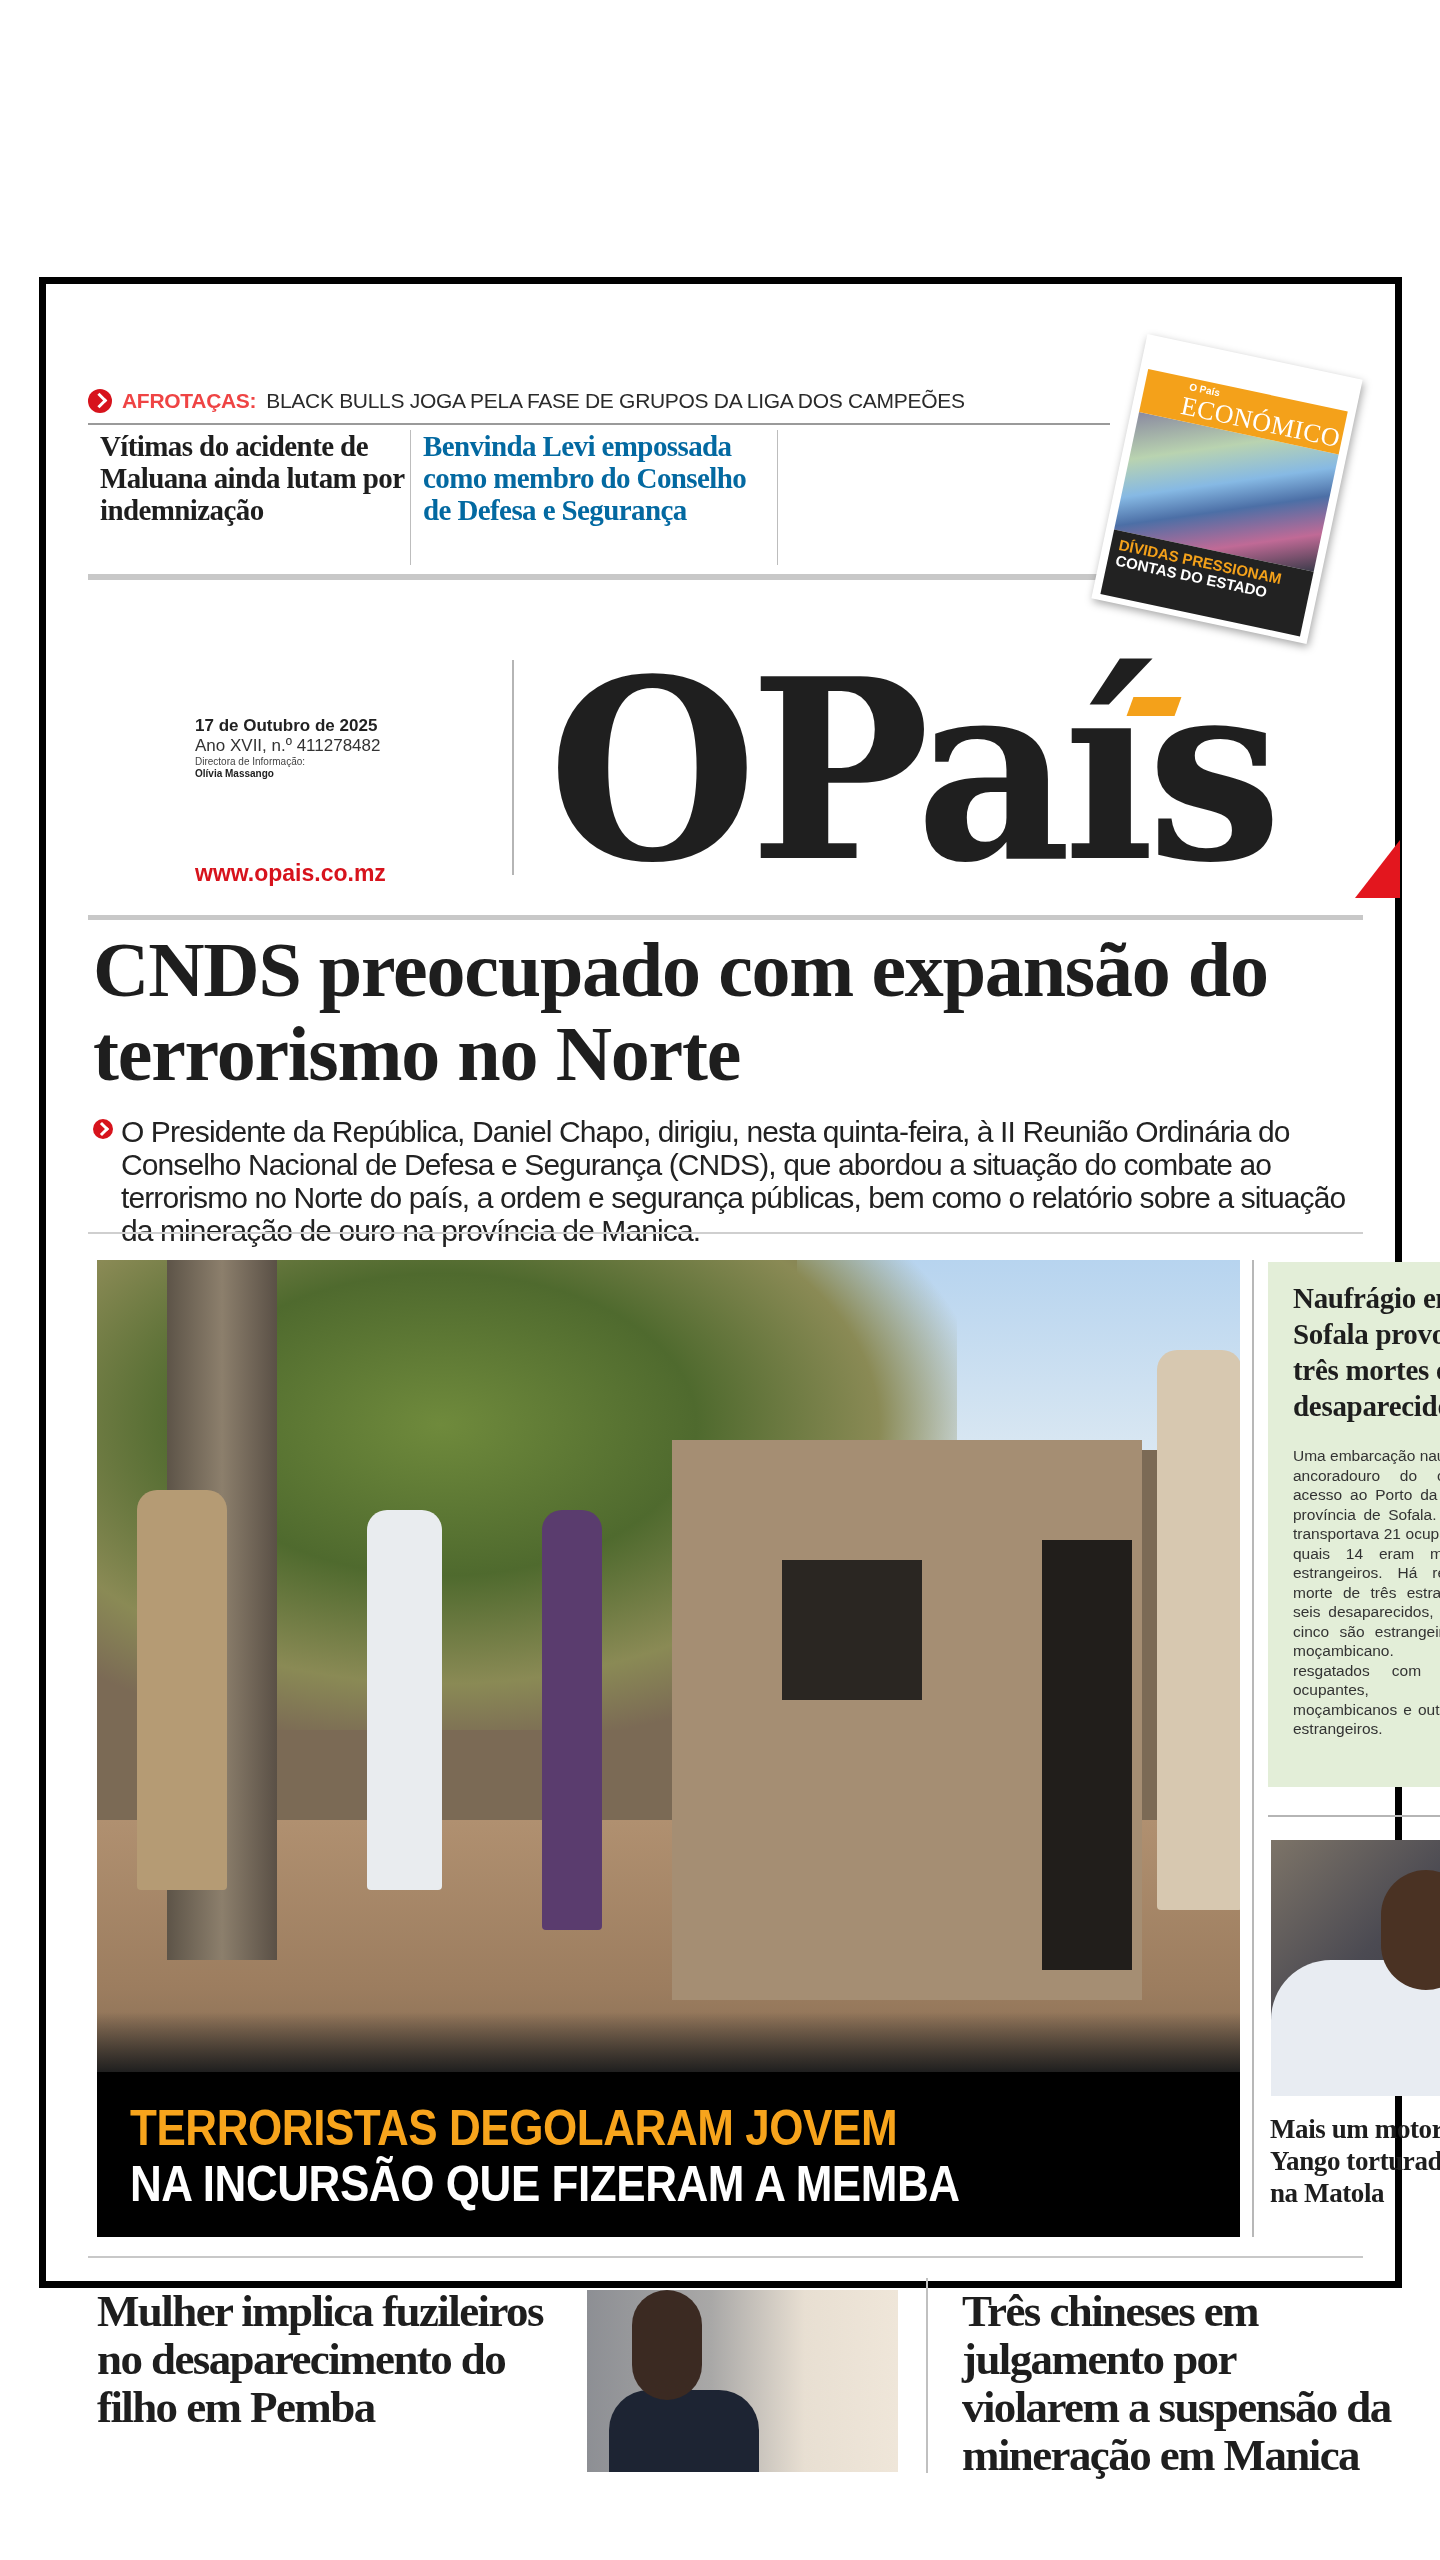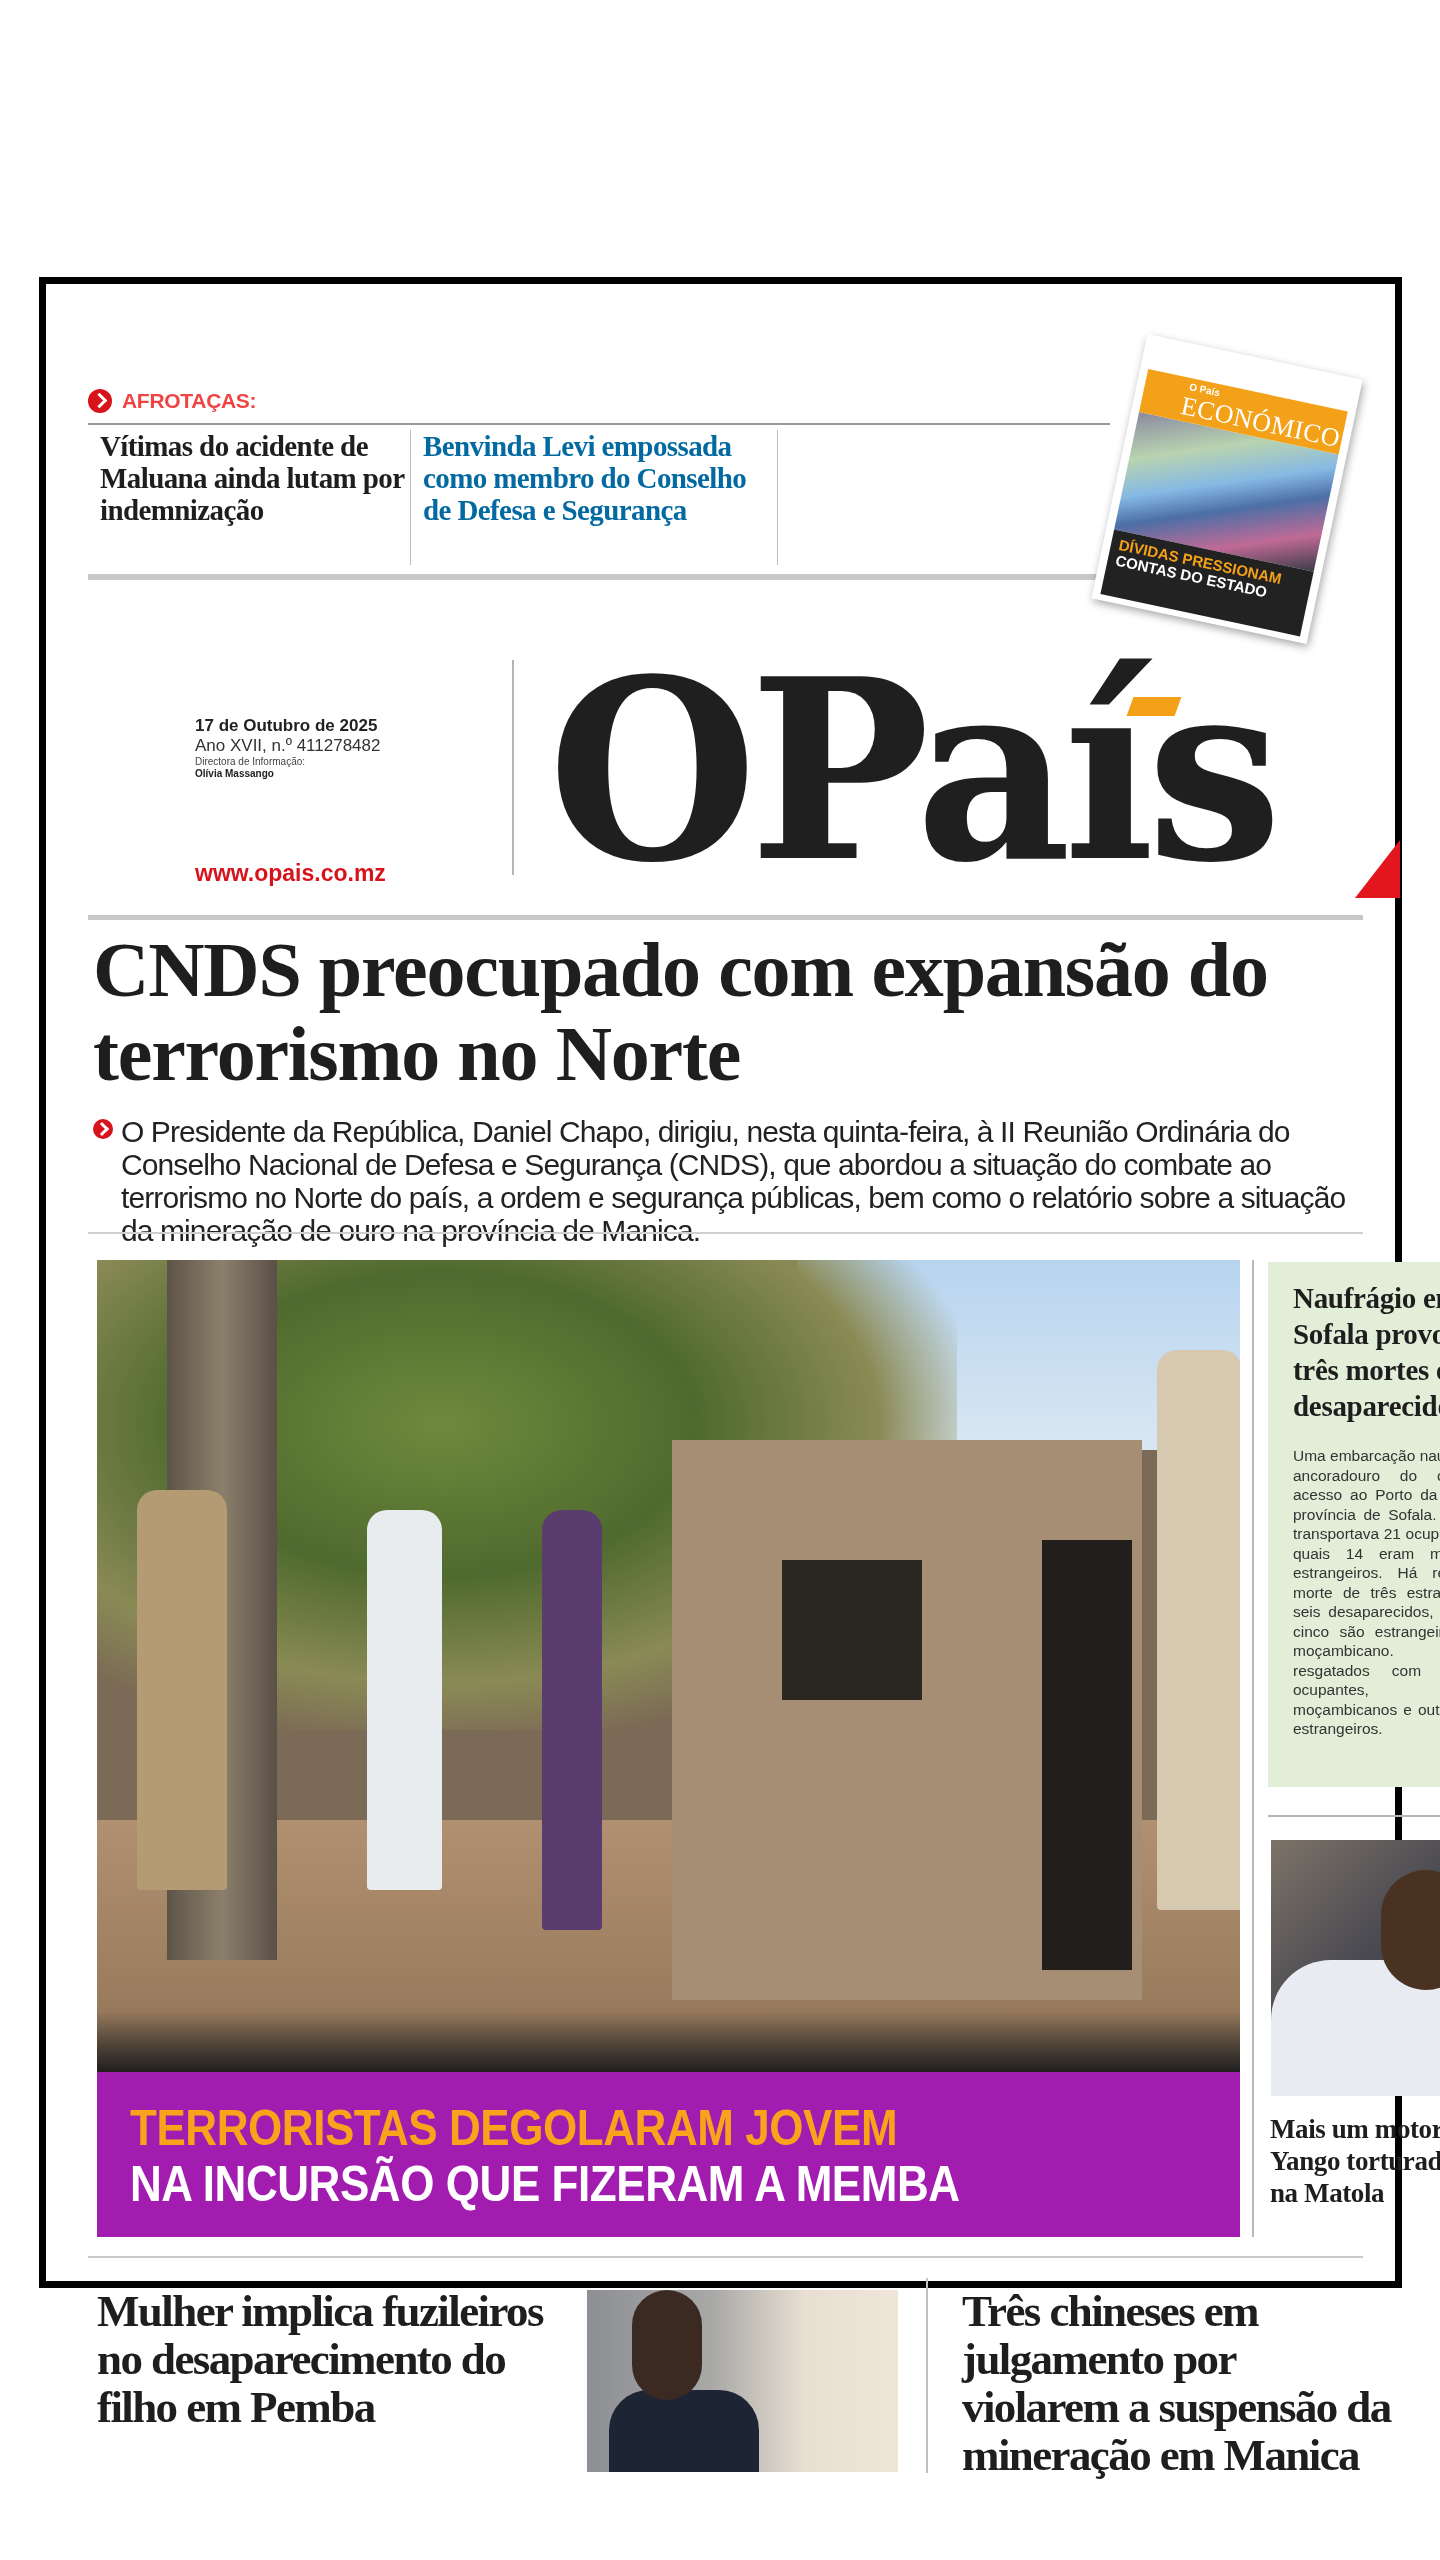--- a/index.html
+++ b/index.html
@@ -67,21 +67,21 @@
   
   .main-photo { left: 97px; top: 1260px; width: 1143px; height: 977px; overflow: hidden; background: #7b6a55; }
   .photo-sky { position: absolute; left: 700px; top: 0; width: 443px; height: 190px; background: linear-gradient(180deg, #b7d4ef, #d9e7f2); }
   .photo-trees { position: absolute; left: 0; top: 0; width: 860px; height: 470px; background: radial-gradient(ellipse at 40% 35%, #6f8a3c 0%, #4f6a2e 35%, #8a8a55 60%, transparent 75%); }
   .photo-trunk { position: absolute; left: 70px; top: 0; width: 110px; height: 700px; background: linear-gradient(90deg, #5d5448, #8c7f6c, #5a5046); }
   .photo-ground { position: absolute; left: 0; top: 560px; width: 1143px; height: 420px; background: linear-gradient(180deg, #b09070 0%, #9c7d5f 40%, #6d5a48 80%, #3d3832 100%); }
   .photo-hut { position: absolute; left: 575px; top: 180px; width: 470px; height: 560px; background: #a58e73; }
   .photo-hut::before { content: ""; position: absolute; left: 110px; top: 120px; width: 140px; height: 140px; background: #2a2622; }
   .photo-hut::after { content: ""; position: absolute; left: 370px; top: 100px; width: 90px; height: 430px; background: #211e1b; }
   .photo-person { position: absolute; background: #c9b28e; border-radius: 20px 20px 4px 4px; }
-  .photo-caption { position: absolute; left: 0; bottom: 0; width: 1263px; height: 165px; background: #a21caf; padding: 28px 0 0 33px; }
+  .photo-caption { position: absolute; left: 0; bottom: 0; width: 1263px; height: 165px; background: #000000; padding: 28px 0 0 33px; }
   .photo-fade { position: absolute; left: 0; bottom: 165px; width: 1143px; height: 60px; background: linear-gradient(180deg, rgba(31,31,31,0), rgba(31,31,31,1)); }
   .cap-1 { font-size: 50px; line-height: 56px; font-weight: bold; color: #f7a41c; letter-spacing: -0.5px; transform: scaleX(0.88); transform-origin: left; white-space: nowrap; }
   .cap-2 { font-size: 50px; line-height: 56px; font-weight: bold; color: #ffffff; letter-spacing: -0.5px; transform: scaleX(0.88); transform-origin: left; white-space: nowrap; }
 
   .col-divider { left: 1252px; top: 1260px; width: 2px; height: 977px; background: #b8b8b8; }
   .sidebox { left: 1268px; top: 1262px; width: 268px; height: 525px; background: #e3eed8; padding: 18px 25px 0 25px; }
   .sidebox-title { font-family: "Liberation Serif", serif; font-weight: bold; font-size: 29px; line-height: 36px; color: #1e1e1e; letter-spacing: -0.3px; }
   .sidebox-body { margin-top: 22px; font-size: 15.5px; line-height: 19.5px; color: #333; text-align: justify; }
 
   .rule-side { left: 1268px; top: 1815px; width: 268px; height: 2px; background: #b5b5b5; }
@@ -101,20 +101,21 @@
   .bottom-right-title { left: 962px; top: 2287px; width: 430px; font-family: "Liberation Serif", serif; font-weight: bold; font-size: 45px; line-height: 48px; letter-spacing: -1.6px; color: #1e1e1e; }
 </style>
 </head>
 <body>
 
 <div class="frame"></div>
 
 <div class="abs teaser-row">
   <span class="bullet-icon"></span>
   <span class="teaser-kicker">AFROTAÇAS:</span>
+  <span class="teaser-text">BLACK BULLS JOGA PELA FASE DE GRUPOS DA LIGA DOS CAMPEÕES</span>
 </div>
 <div class="abs rule-top"></div>
 
 <div class="abs top-stories">
   <div class="top-story s2">Vítimas do acidente de Maluana ainda lutam por indemnização</div>
   <div class="top-story s3">Benvinda Levi empossada como membro do Conselho de Defesa e Segurança</div>
 </div>
 <div class="abs rule-thick"></div>
 
 <div class="abs supplement">

